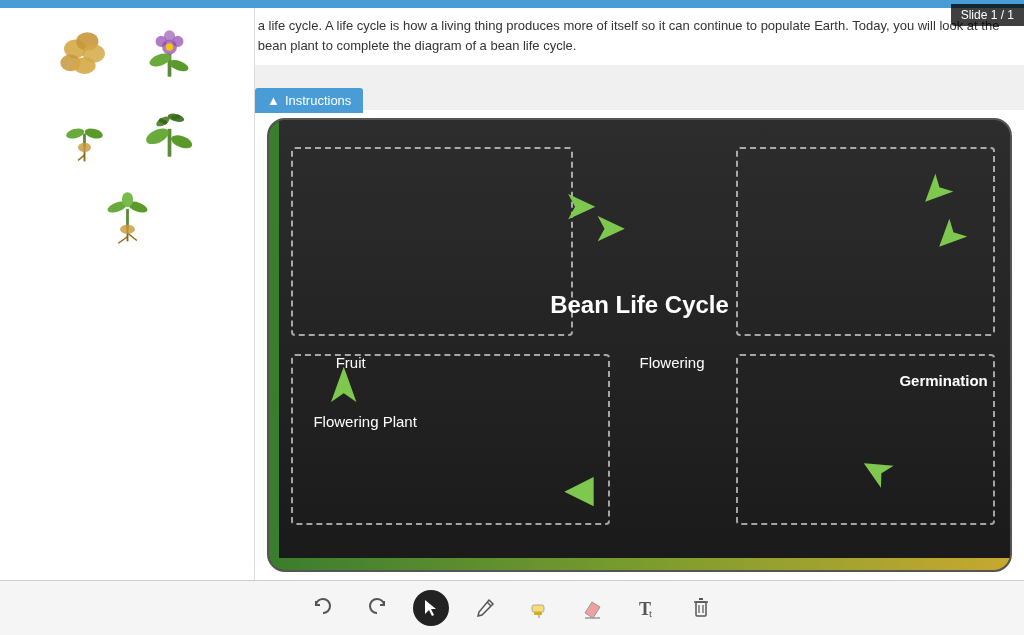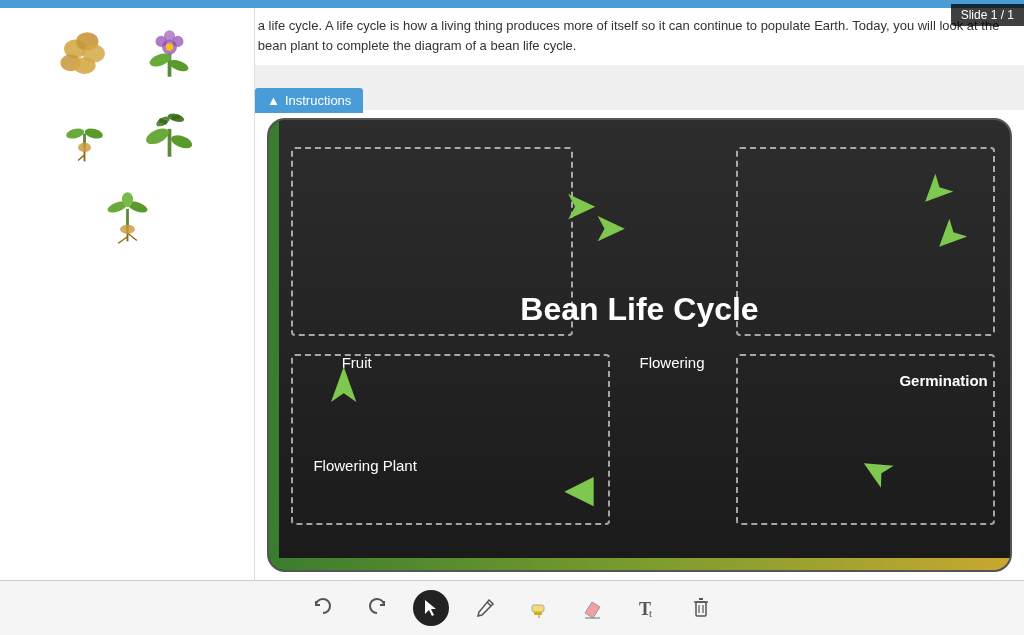--- a/index.html
+++ b/index.html
@@ -139,21 +139,21 @@
       border-radius: 16px 0 0 16px;
     }
 
     
     #diagram-title {
       position: absolute;
       top: 38%;
       left: 50%;
       transform: translateX(-50%);
       color: white;
-      font-size: 32px;
+      font-size: 24px;
       font-weight: bold;
       white-space: nowrap;
       text-align: center;
     }
 
     
     .dashed-box {
       position: absolute;
       border: 2px dashed rgba(255,255,255,0.6);
       border-radius: 4px;
@@ -337,25 +337,25 @@
     </div>
 
     <div class="dashed-box" style="top:6%; left:3%; width:38%; height:42%;"></div>
 
     <div class="dashed-box" style="top:6%; right:2%; width:35%; height:42%;"></div>
 
     <div class="dashed-box" style="bottom:10%; left:3%; width:43%; height:38%;"></div>
 
     <div class="dashed-box" style="bottom:10%; right:2%; width:35%; height:38%;"></div>
 
-    <div class="diagram-label" style="top:52%; left:9%;margin-left:6px;">
+    <div class="diagram-label" style="top:52%; left:9%;">
       <span>Fruit</span>
     </div>
 
-    <div class="diagram-label" style="top:65%; left:6%;margin-top:44px;">
+    <div class="diagram-label" style="top:65%; left:6%;">
       <span>Flowering Plant</span>
     </div>
 
     <div class="diagram-label" style="top:52%; left:50%;">
       <span>Flowering</span>
     </div>
 
     <div class="diagram-label" style="top:56%; right:3%;font-weight:bold;">
       <span>Germination</span>
     </div>

